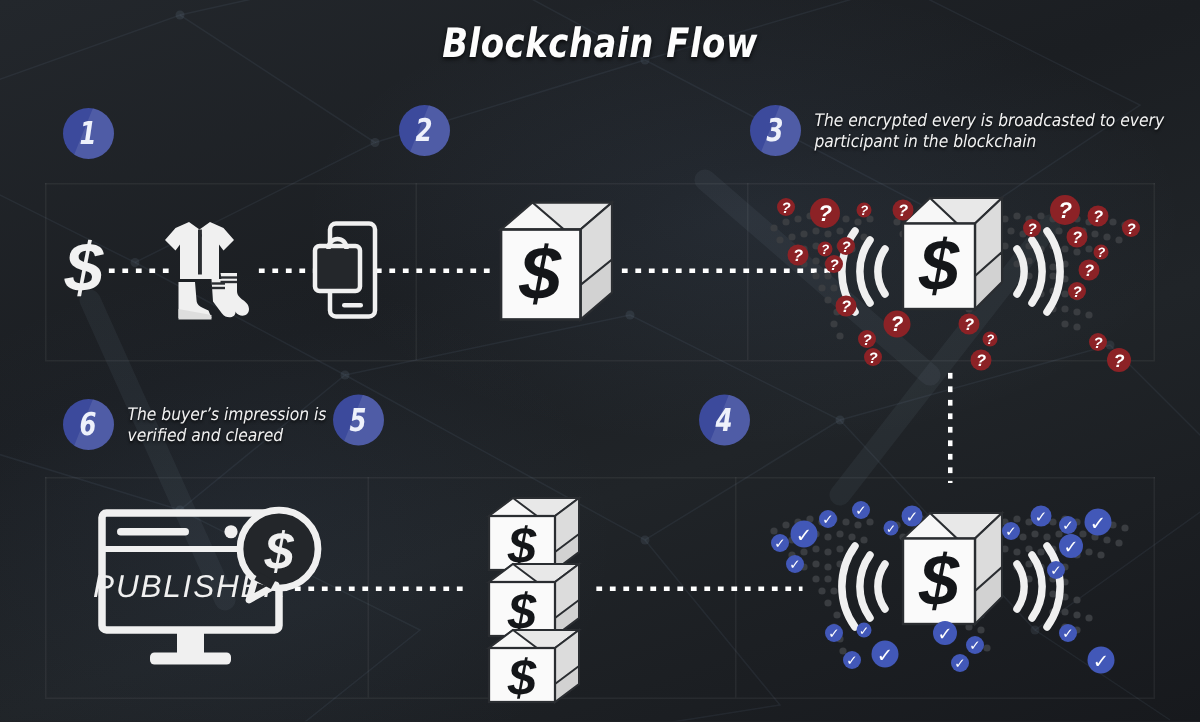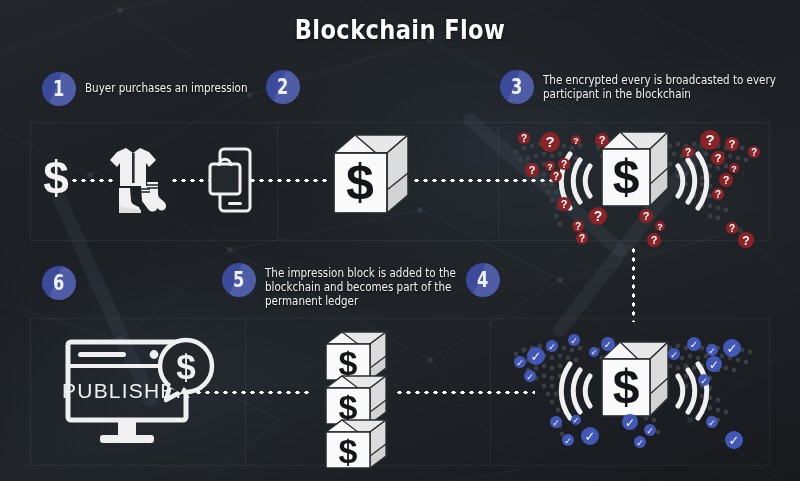--- a/index.html
+++ b/index.html
@@ -8,20 +8,21 @@
     background:#202327;
     font-family:"Liberation Sans", sans-serif;
     color:#ffffff;
   }
   #stage{
     position:relative;width:800px;height:481px;overflow:hidden;
     background:
       radial-gradient(ellipse 420px 220px at 62% 30%, rgba(120,150,190,0.10), rgba(0,0,0,0) 70%),
       radial-gradient(ellipse 360px 260px at 20% 75%, rgba(90,120,165,0.08), rgba(0,0,0,0) 70%),
       linear-gradient(160deg,#23272c 0%,#1b1e22 38%,#202428 62%,#17191d 100%);
+    font-style: italic;
   }
   
   .bgnet{position:absolute;inset:0;opacity:.55;pointer-events:none;}
   .panel-lines{position:absolute;inset:0;pointer-events:none;}
   .panel-lines span{position:absolute;background:rgba(255,255,255,0.055);}
 
   .title{
     position:absolute;left:0;right:0;top:14px;text-align:center;
     font-size:27px;font-weight:bold;letter-spacing:.4px;
     color:#fdfdfd;
@@ -122,21 +123,20 @@
     <span style="left:245px;top:318px;width:1px;height:147px;"></span>
     <span style="left:490px;top:318px;width:1px;height:147px;"></span>
   </div>
 
   <div class="title">Blockchain Flow</div>
 
   <div class="step" style="left:42px;top:72px;">
     <div class="num">
         <b>1</b>
       </div>
-    <div class="desc" style="max-width:175px;padding-top:9px;">Buyer purchases an impression</div>
   </div>
 
   <div class="step" style="left:266px;top:70px;">
     <div class="num">
         <b>2</b>
       </div>
   </div>
 
   <div class="step" style="left:500px;top:70px;">
     <div class="num">
@@ -148,27 +148,27 @@
   <div class="step" style="left:466px;top:263px;">
     <div class="num">
         <b>4</b>
       </div>
   </div>
 
   <div class="step" style="left:222px;top:263px;">
     <div class="num">
         <b>5</b>
       </div>
-    <div class="desc" style="max-width:200px;">The impression block is added to the blockchain and becomes part of the permanent ledger</div>
   </div>
 
   <div class="step" style="left:42px;top:266px;">
     <div class="num">
         <b>6</b>
       </div>
+    <div class="desc" style="max-width:140px;">The buyer’s impression is verified and cleared</div>
   </div>
 
   <div class="dotline" style="left:70px;top:179px;width:45px;"></div>
   <div class="dotline" style="left:170px;top:179px;width:42px;"></div>
   <div class="dotline" style="left:248px;top:179px;width:82px;"></div>
   <div class="dotline" style="left:412px;top:179px;width:145px;"></div>
   <div class="dotline v" style="left:632px;top:246px;height:76px;"></div>
 
   <div class="dotline" style="left:185px;top:391px;width:125px;"></div>
   <div class="dotline" style="left:395px;top:391px;width:140px;"></div>

